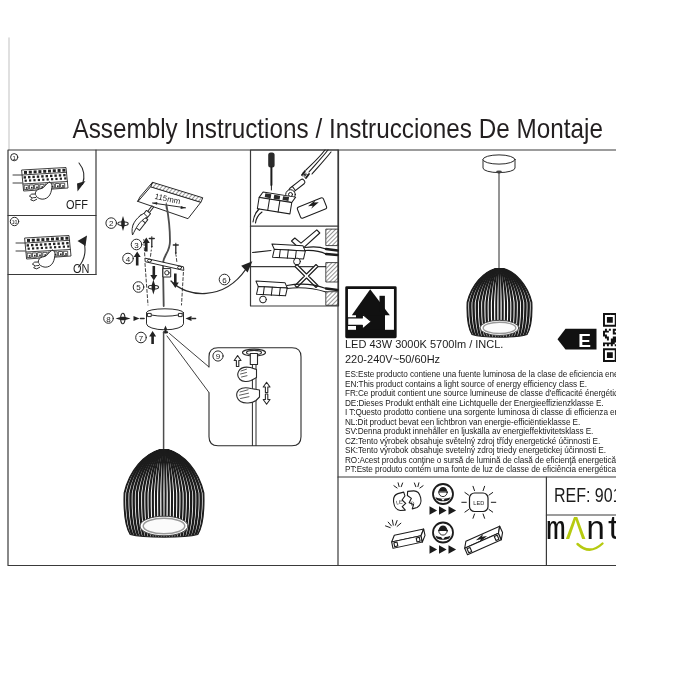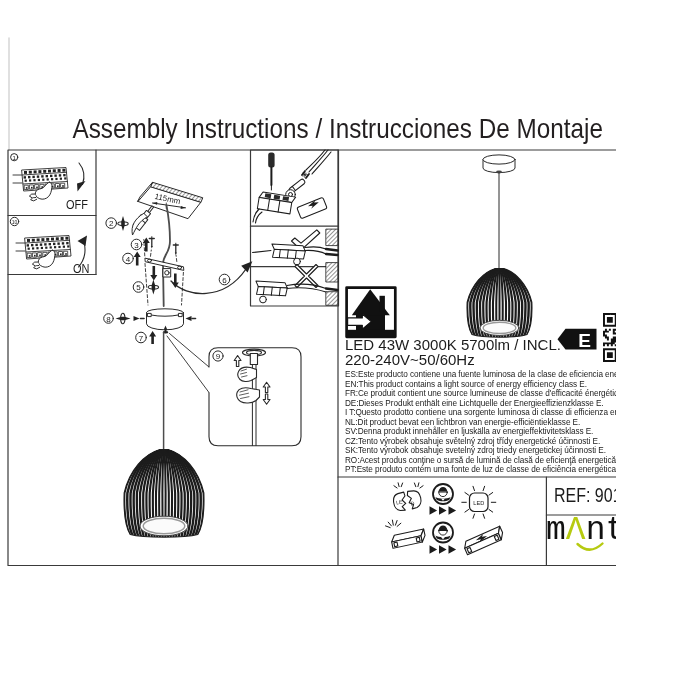--- a/index.html
+++ b/index.html
@@ -1,19 +1,19 @@
 <!DOCTYPE html>
 <html><head><meta charset="utf-8"><style>
 html,body{margin:0;padding:0;background:#fff;}
 #page{position:relative;transform:translateZ(0);will-change:transform;width:616px;height:676px;overflow:hidden;background:#fff;
  font-family:"Liberation Sans",sans-serif;color:#1c1c1c;}
 .abs{position:absolute;}
 #title{left:0;top:112.4px;width:676px;text-align:center;font-size:28.5px;line-height:33px;color:#231f20;
  transform:scaleX(0.852);transform-origin:336px 50%;white-space:nowrap;}
-#ledtxt{left:345px;top:337px;font-size:15px;line-height:15px;color:#1c1c1c;}
+#ledtxt{left:345px;top:337px;font-size:11px;line-height:15px;color:#1c1c1c;}
 #langs{left:345px;top:370px;font-size:8.2px;line-height:9.55px;letter-spacing:-0.06px;color:#1c1c1c;white-space:nowrap;}
 #ref{left:554px;top:485px;font-size:20.5px;line-height:20.5px;color:#1c1c1c;transform:scaleX(0.78);transform-origin:0 0;white-space:nowrap;}
 #mantra{left:546px;top:512.5px;width:116px;text-align:center;font-family:Liberation Mono, monospace;font-size:33px;line-height:36px;color:#111;}
 .off{font-size:12.2px;color:#1c1c1c;transform:scaleX(0.9);transform-origin:0 0;}
 svg text{stroke:none;}
 </style></head>
 <body>
 <div id="page">
 <div class="abs" id="title">Assembly Instructions / Instrucciones De Montaje</div>
 

